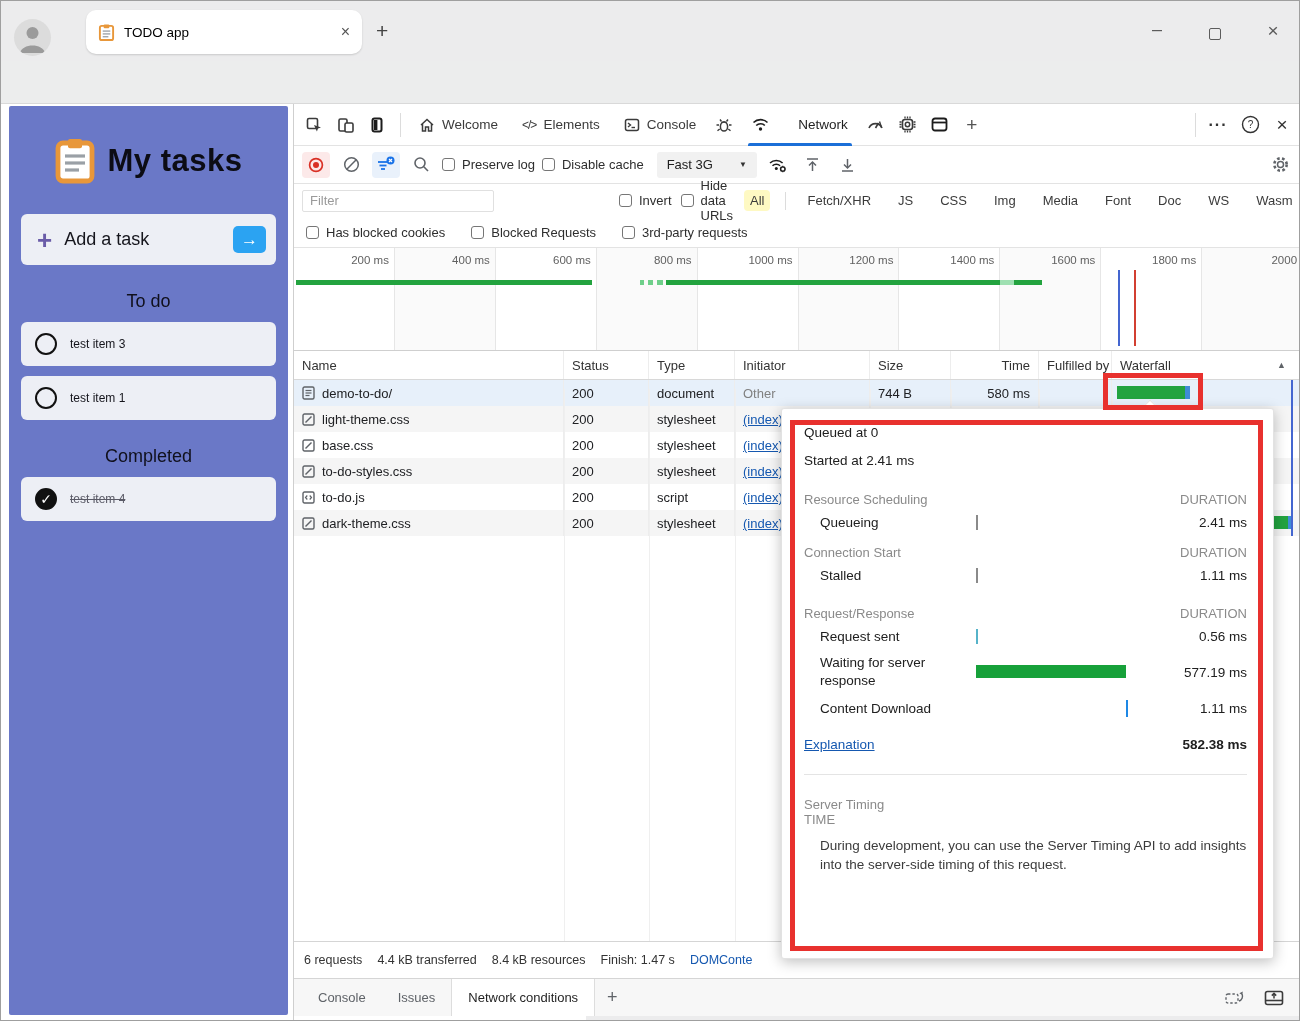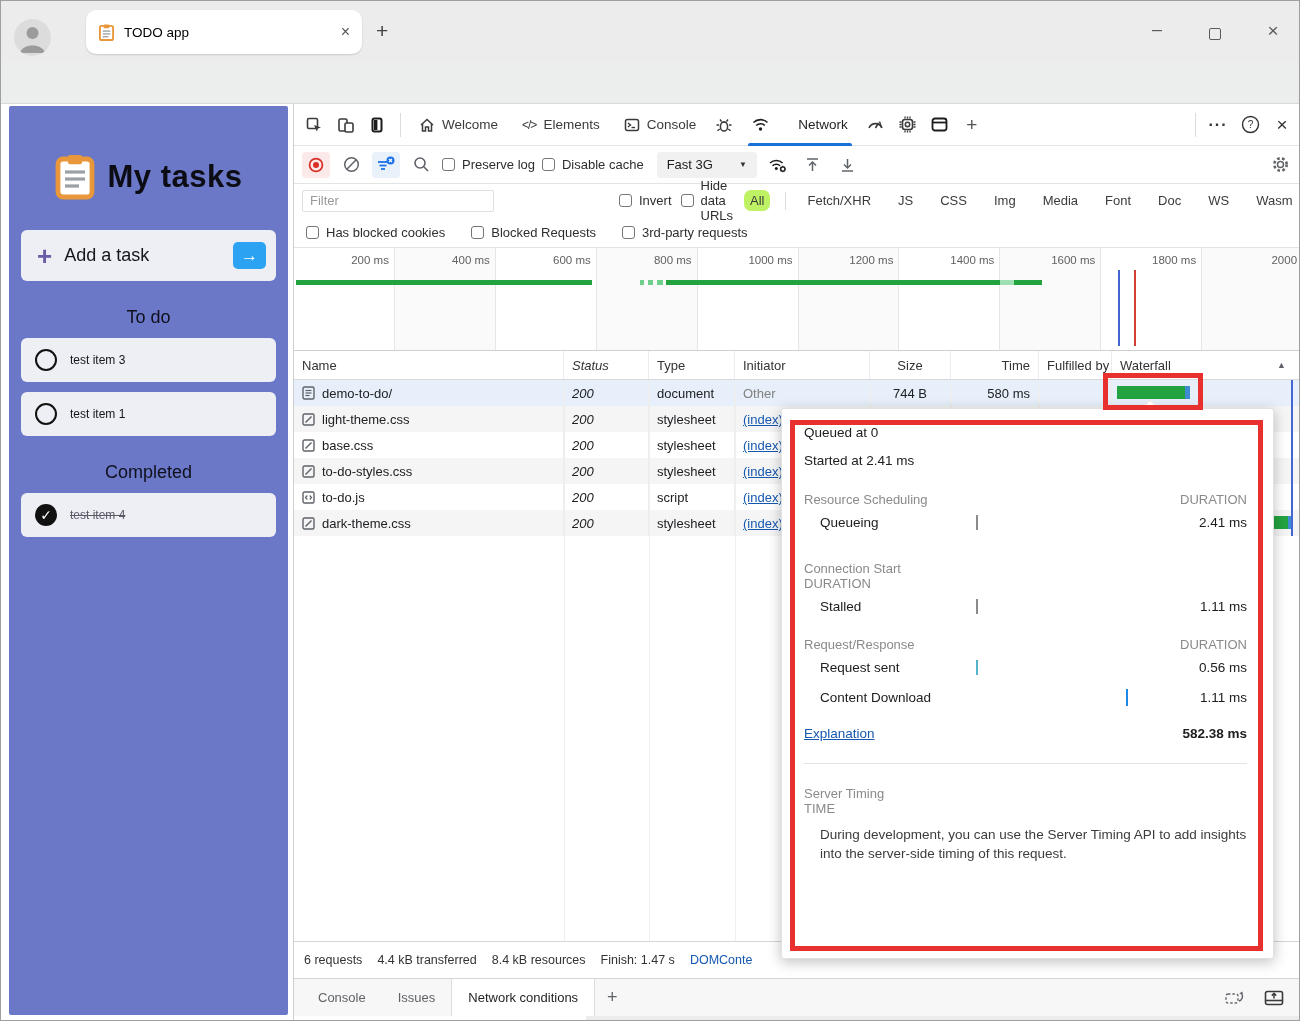--- a/index.html
+++ b/index.html
@@ -22,21 +22,21 @@
   .navbar { position:absolute; left:0; top:60px; width:1300px; height:43px; background:#eceded; border-bottom:1px solid #d9d9d9; }
   .nav-ico { position:absolute; top:67px; font-size:19px; color:#3c3c3c; }
   .addr { position:absolute; left:126px; top:64px; width:1100px; height:34px; background:#fff; border-radius:17px; display:flex; align-items:center; padding:0 16px; gap:10px; }
   .url { font-size:14px; color:#7a7a7a; }
   .url b { color:#1b1b1b; font-weight:600; }
   .nav-dots { position:absolute; left:1248px; top:70px; font-size:16px; color:#444; letter-spacing:1px; font-weight:700; }
 
   
   .page { position:absolute; left:0; top:103px; width:292px; height:918px; background:#fff; }
   .sidebar { position:absolute; left:8px; top:2px; width:279px; height:909px; background:#6a78c7; border-radius:2px; }
-  .mt-head { display:flex; align-items:center; justify-content:center; gap:13px; padding-top:48px; }
+  .mt-head { display:flex; align-items:center; justify-content:center; gap:13px; padding-top:32px; }
   .mt-title { font-size:31px; font-weight:800; color:#0c0c14; letter-spacing:.5px; }
   .addtask { margin:30px 12px 0; height:51px; background:#edeff5; border-radius:6px; display:flex; align-items:center; padding:0 10px 0 16px; gap:12px; }
   .addtask-plus { color:#6a5ca8; font-size:26px; font-weight:700; line-height:20px; }
   .addtask-label { font-size:18px; color:#15151c; flex:1; }
   .addtask-go { width:33px; height:27px; background:#2ba3f2; border-radius:5px; color:#fff; font-size:17px; display:flex; align-items:center; justify-content:center; }
   .sec-head { text-align:center; font-size:18px; color:#10101c; margin-top:26px; }
   .task { margin:10px 12px 0; height:44px; background:#edeff5; border-radius:6px; display:flex; align-items:center; padding:0 14px; gap:13px; }
   .task-circle { width:22px; height:22px; border:2.6px solid #111; border-radius:50%; flex:none; background:transparent; }
   .task-label { font-size:12px; color:#15151c; }
   .task.done .task-circle { background:#111; border-color:#111; color:#fff; font-size:14px; display:flex; align-items:center; justify-content:center; }
@@ -65,38 +65,38 @@
   .throttle .car { font-size:8px; color:#333; }
   .net-gear { margin-left:auto; }
 
   .dt-filterbar { position:absolute; left:0; top:80px; width:1008px; height:64px; border-bottom:1px solid #e3e3e3; background:#fff; }
   .fb-row1 { display:flex; align-items:center; height:33px; padding:0 8px; gap:9px; }
   .fb-row2 { display:flex; align-items:center; height:31px; padding:0 12px; gap:26px; }
   .filter-input { width:198px; height:22px; border:1px solid #e0e0e0; border-radius:2px; font-size:13px; padding:0 7px; color:#202020; font-family:inherit; }
   .filter-input::placeholder { color:#9a9a9a; }
   .pills { display:flex; align-items:center; gap:15px; margin-left:130px; font-size:13px; color:#3b3b3b; white-space:nowrap; }
   .pill { padding:3px 6px; border-radius:4px; }
-  .pill.sel { background:#bef264;border-radius:7px; }
+  .pill.sel { background:#fef9c3; }
   .pill-div { width:1px; height:18px; background:#dcdcdc; }
 
   
   .dt-timeline { position:absolute; left:0; top:144px; width:1008px; height:103px; border-bottom:1px solid #cfcfcf; display:flex; }
   .tl-cell { flex:1; border-right:1px solid #e6e6e6; font-size:11.5px; color:#616161; text-align:right; padding:6px 5px 0 0; }
   .tl-cell:nth-child(even) { background:#fafafa; }
   .tl-bar { position:absolute; height:5px; top:32px; background:#23a33f; }
   .tl-dash { position:absolute; height:5px; top:32px; background:#6fcf8a; }
   .tl-vline { position:absolute; top:22px; bottom:4px; width:2px; }
 
   
   .dt-table { position:absolute; left:0; top:247px; width:1008px; height:656px; background:#fff; font-size:13px; }
   .tr { display:flex; height:26px; align-items:center; }
   .tr.hdr { height:29px; color:#333; background:#fff; border-bottom:1px solid #d8d8d8; }
   .td { height:100%; display:flex; align-items:center; padding:0 8px; border-right:1px solid #ededed; overflow:hidden; white-space:nowrap; gap:7px; }
-  .c-name{ width:270px; } .c-status{ width:85px;font-style:italic; } .c-type{ width:86px; } .c-init{ width:135px; }
-  .c-size{ width:81px; justify-content:center; } .c-time{ width:88px; justify-content:flex-end; }
+  .c-name{ width:270px; } .c-status{ width:85px; } .c-type{ width:86px; } .c-init{ width:135px; }
+  .c-size{ width:81px; justify-content:flex-start; } .c-time{ width:88px; justify-content:flex-end; }
   .c-ful{ width:73px; } .c-wf{ width:182px; border-right:none; position:relative; }
   .tr:nth-child(odd):not(.hdr) { background:#f5f5f5; }
   .tr.sel { background:#e7f0fa !important; }
   .link { color:#1558b0; text-decoration:underline; }
   .init-other { color:#808080; }
   .sort-tri { position:absolute; right:8px; font-size:9px; color:#5f6368; }
   .vguides { position:absolute; left:0; top:285px; bottom:63px; width:1008px; pointer-events:none; }
   .vg { position:absolute; top:0; bottom:0; width:1px; background:#efefef; }
   .wf-bar { position:absolute; top:6px; height:13px; background:#23a33f; }
   .wf-tip { position:absolute; top:6px; height:13px; background:#3f8cd5; }
@@ -671,21 +671,21 @@
         <span>DURATION</span>
       </div>
       <div class="pp-row">
         <span class="pp-label">Queueing</span>
         <span class="pp-bars">
             <span class="tick" style="left:0;"></span>
           </span>
         <span class="pp-val">2.41 ms</span>
       </div>
 
-      <div class="pp-sec" style="margin-top:24px;flex-direction:column;">
+      <div class="pp-sec" style="margin-top:8px;">
         <span>Connection Start</span>
         <span>DURATION</span>
       </div>
       <div class="pp-row">
         <span class="pp-label">Stalled</span>
         <span class="pp-bars">
             <span class="tick" style="left:0;"></span>
           </span>
         <span class="pp-val">1.11 ms</span>
       </div>
@@ -694,20 +694,27 @@
         <span>Request/Response</span>
         <span>DURATION</span>
       </div>
       <div class="pp-row">
         <span class="pp-label">Request sent</span>
         <span class="pp-bars">
             <span class="tick teal" style="left:0;"></span>
           </span>
         <span class="pp-val">0.56 ms</span>
       </div>
+      <div class="pp-row" style="min-height:42px;">
+        <span class="pp-label" style="line-height:1.3;">Waiting for server response</span>
+        <span class="pp-bars" style="height:42px;">
+            <span class="gbar" style="top:14px;"></span>
+          </span>
+        <span class="pp-val">577.19 ms</span>
+      </div>
       <div class="pp-row">
         <span class="pp-label">Content Download</span>
         <span class="pp-bars">
             <span class="tick blue" style="left:150px;"></span>
           </span>
         <span class="pp-val">1.11 ms</span>
       </div>
 
       <div class="pp-exp">
         <a class="link" href="#">Explanation</a>

